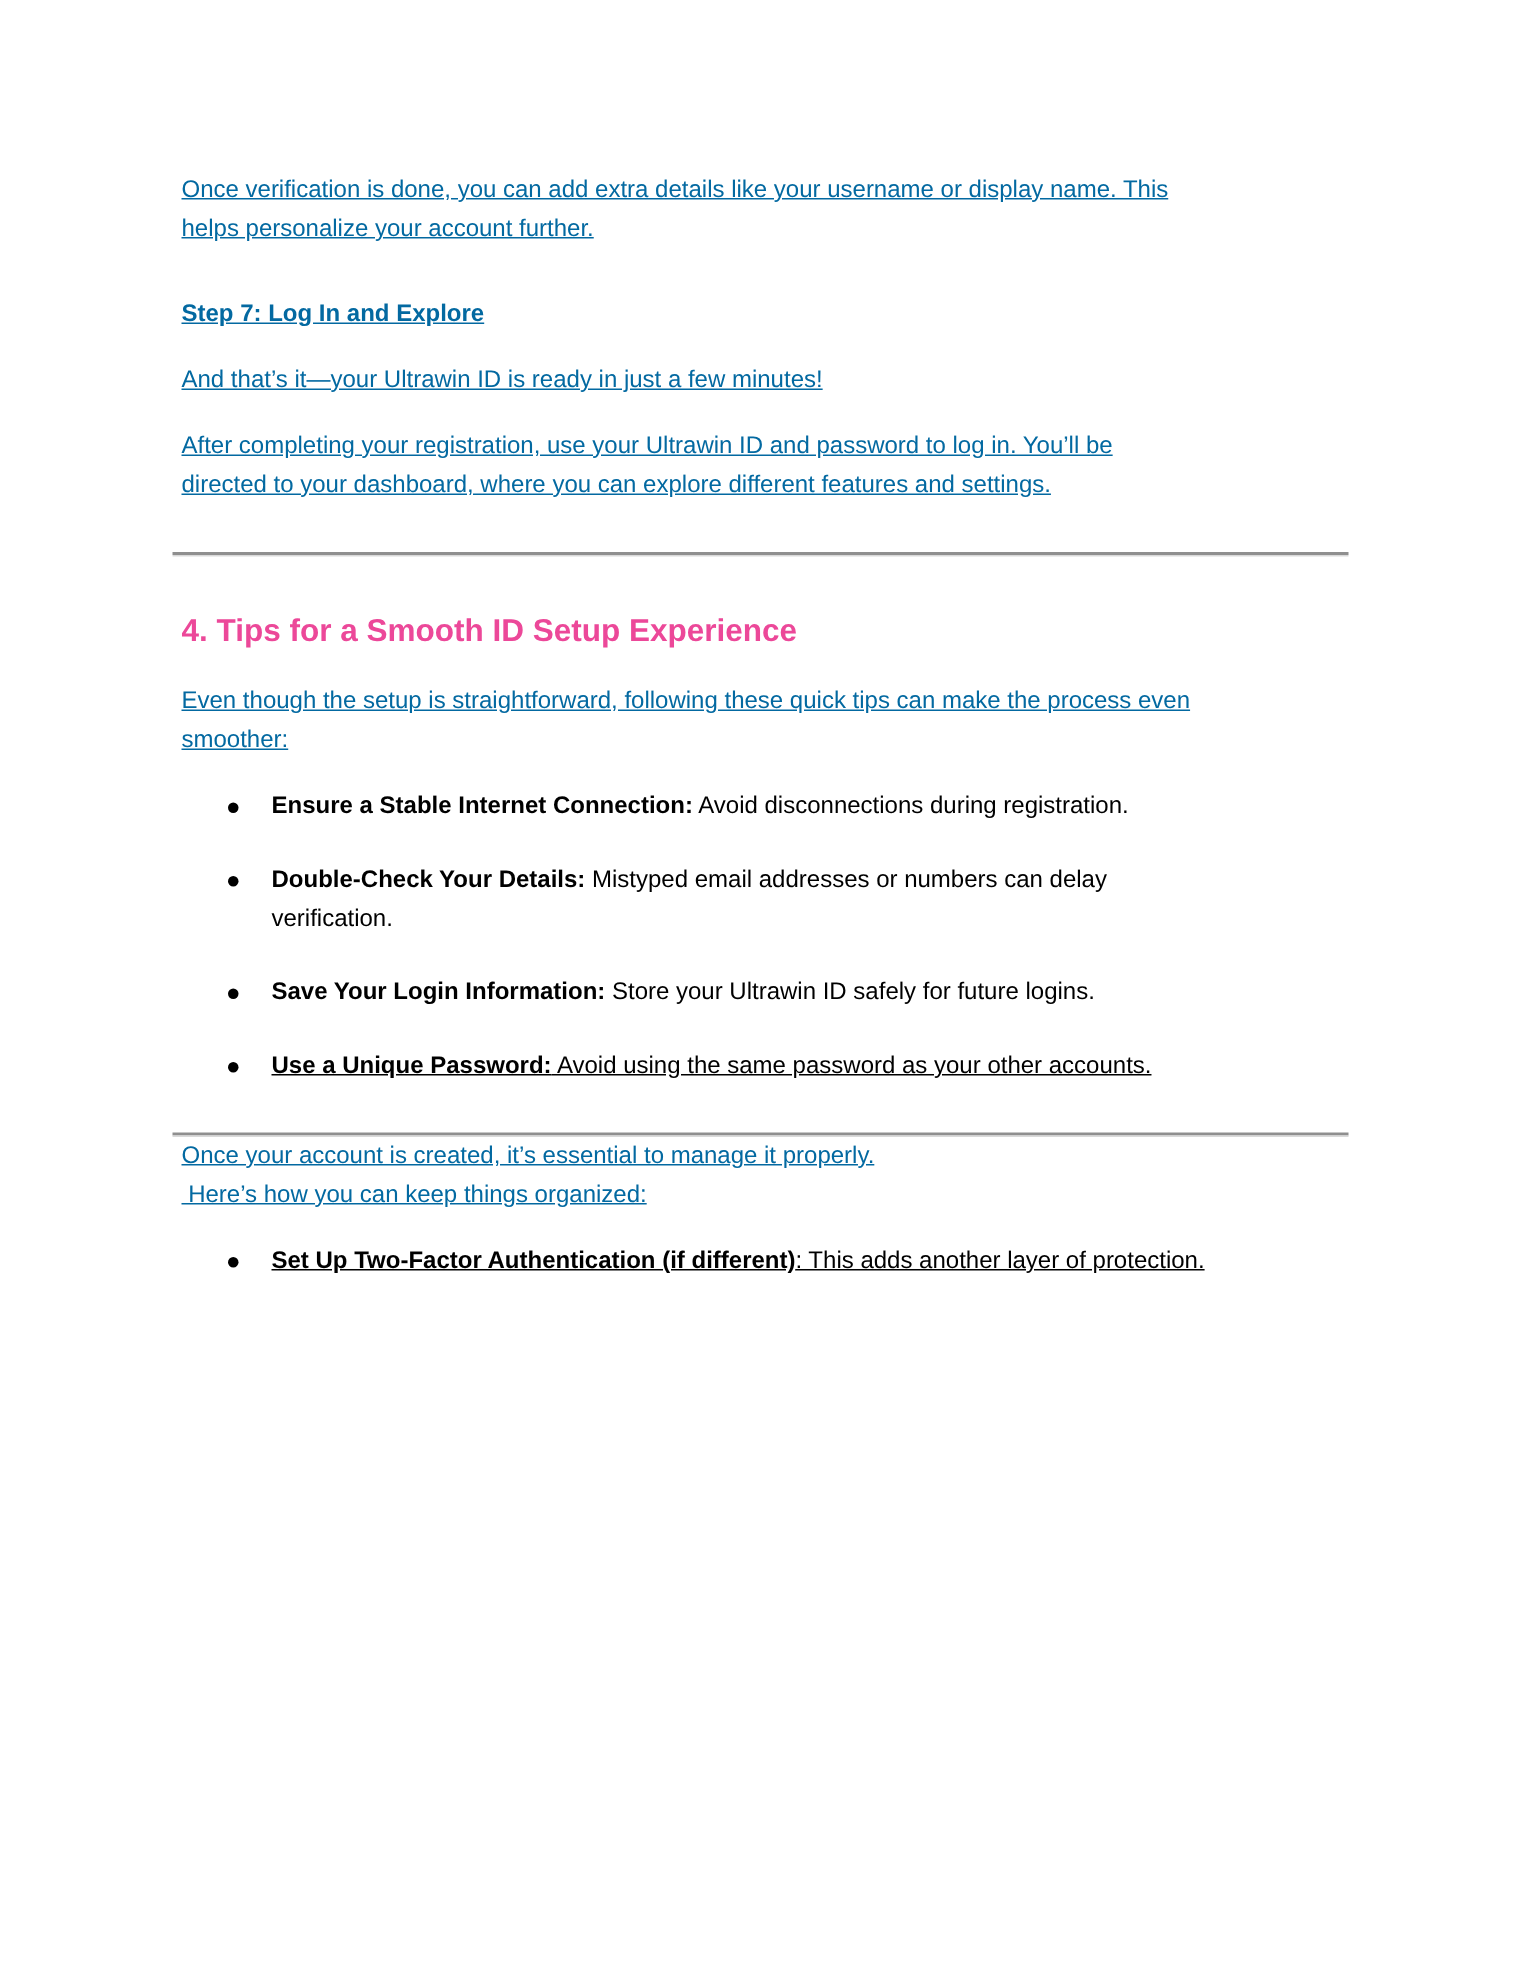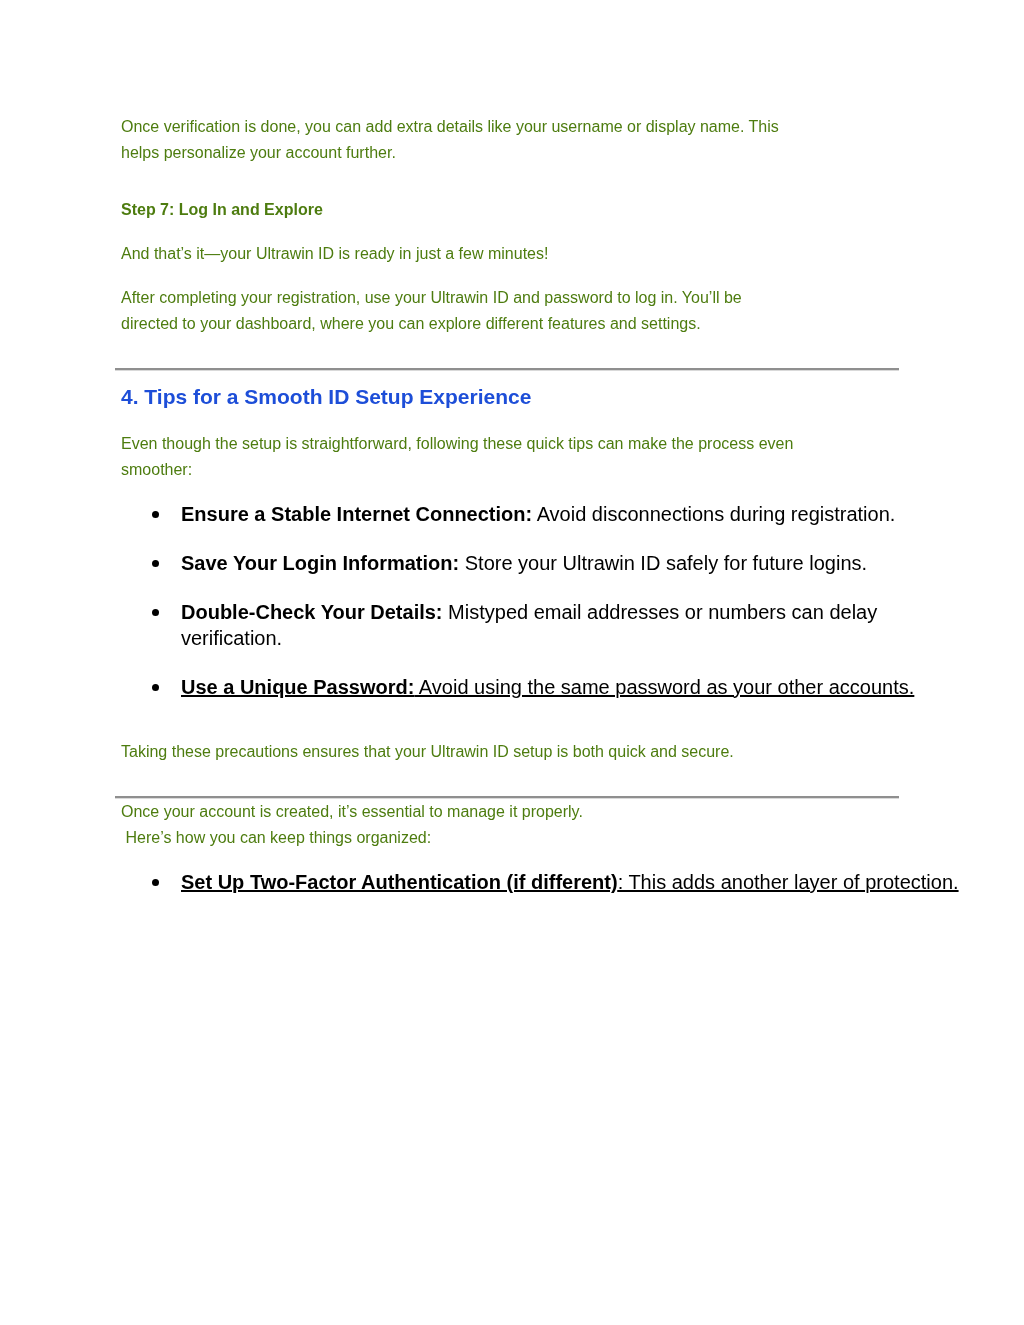--- a/index.html
+++ b/index.html
@@ -12,49 +12,50 @@
     background: #ffffff;
     color: #000000;
     font-family: "Liberation Sans", "DejaVu Sans", sans-serif;
     overflow: hidden;
   }
   p.body {
     margin: 0 0 18px 0;
     font-size: 16px;
     line-height: 26px;
     white-space: pre;
-    color: #4d7c0f;
+    color: #0369a1;
+    text-decoration: underline;
   }
   p.bold-head { font-weight: 700; margin-top: 31px; }
   h2.section-head {
-    margin: 12px 0 20px 0;
+    margin: 36px 0 20px 0;
     font-size: 21px;
     line-height: 28px;
     font-weight: 700;
     white-space: pre;
-    color: #1d4ed8;
+    color: #ec4899;
   }
   hr.divider {
     margin: 31px 0 0 -6px;
     width: 784px;
     border: none;
     height: 0;
     border-top: 2px solid #8f8f8f;
     border-bottom: 1px solid #d9d9d9;
   }
   ul.doc-list {
     list-style: none;
     margin: 0;
     padding: 0;
   }
   ul.doc-list li {
     position: relative;
     padding-left: 60px;
     margin: 0 0 23px 0;
-    font-size: 20px;
+    font-size: 16px;
     line-height: 26px;
     white-space: pre;
   }
   ul.doc-list li:last-child { margin-bottom: 0; text-decoration: underline; }
   ul.doc-list li .bullet-dot {
     position: absolute;
     left: 31px;
     top: 9.5px;
     width: 7px;
     height: 7px;
@@ -76,27 +77,26 @@
 directed to your dashboard, where you can explore different features and settings.</p>
 
   <hr class="divider">
 
   <h2 class="section-head">4. Tips for a Smooth ID Setup Experience</h2>
   <p class="body">Even though the setup is straightforward, following these quick tips can make the process even
 smoother:</p>
 
   <ul class="doc-list">
     <li><span class="bullet-dot"></span><span class="lead">Ensure a Stable Internet Connection:</span><span> Avoid disconnections during registration.</span></li>
-    <li><span class="bullet-dot"></span><span class="lead">Save Your Login Information:</span><span> Store your Ultrawin ID safely for future logins.</span></li>
     <li><span class="bullet-dot"></span><span class="lead">Double-Check Your Details:</span><span> Mistyped email addresses or numbers can delay
 verification.</span></li>
+    <li><span class="bullet-dot"></span><span class="lead">Save Your Login Information:</span><span> Store your Ultrawin ID safely for future logins.</span></li>
     <li><span class="bullet-dot"></span><span class="lead">Use a Unique Password:</span><span> Avoid using the same password as your other accounts.</span></li>
   </ul>
 
-  <p class="body after-list">Taking these precautions ensures that your Ultrawin ID setup is both quick and secure.</p>
 
   <hr class="divider">
 
   <p class="body">Once your account is created, it’s essential to manage it properly.
  Here’s how you can keep things organized:</p>
 
   <ul class="doc-list">
     <li><span class="bullet-dot"></span><span class="lead">Set Up Two-Factor Authentication (if different)</span><span>: This adds another layer of protection.</span></li>
   </ul>
 </div>

